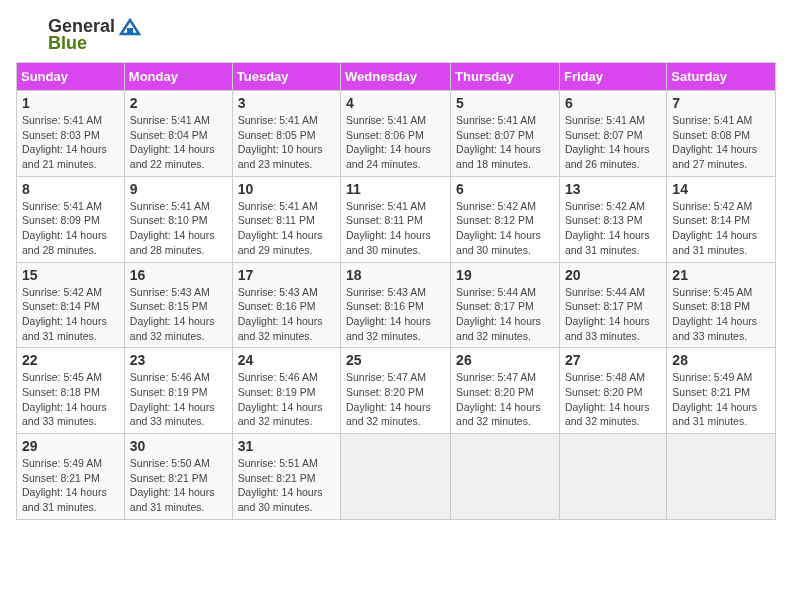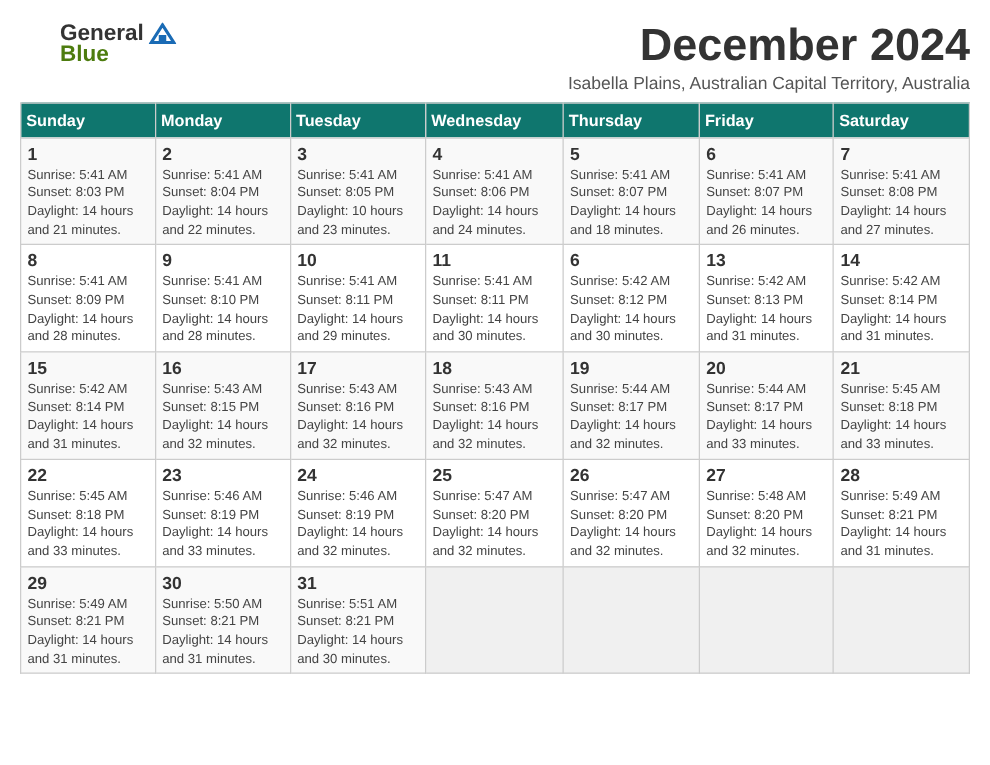--- a/index.html
+++ b/index.html
@@ -37,21 +37,21 @@
       color: #555;
       margin-top: 2px;
     }
     .calendar {
       width: 100%;
       border-collapse: collapse;
       margin-top: 8px;
       font-size: 11px;
     }
     .calendar thead th {
-      background-color: #0f766e;
+      background-color: #d946ef;
       color: #fff;
       padding: 6px 4px;
       text-align: left;
       font-size: 13px;
       font-weight: bold;
       border: 1px solid #ccc;
     }
     .calendar tbody td {
       border: 1px solid #ccc;
       vertical-align: top;
@@ -89,24 +89,20 @@
   <div class="logo">
     <div style="display:flex; align-items:center; gap:4px;">
       <span style="font-size:18px; font-weight:bold; color:#333;">General</span>
       <svg width="22" height="18" viewBox="0 0 22 18">
         <polygon points="2,16 11,2 20,16" fill="none" stroke="#1a6bb5" stroke-width="2.5"></polygon>
         <polygon points="8,16 14,16 14,10 8,10" fill="#1a6bb5"></polygon>
       </svg>
     </div>
     <span style="font-size:18px; font-weight:bold; color:#4d7c0f; margin-top:-4px;">Blue</span>
   </div>
-  <div class="title-area">
-    <div class="month-title">December 2024</div>
-    <div class="location-title">Isabella Plains, Australian Capital Territory, Australia</div>
-  </div>
 </div>
 
 <table class="calendar">
   <thead>
     <tr>
     <th>Sunday</th>
         <th>Monday</th>
         <th>Tuesday</th>
         <th>Wednesday</th>
         <th>Thursday</th>

